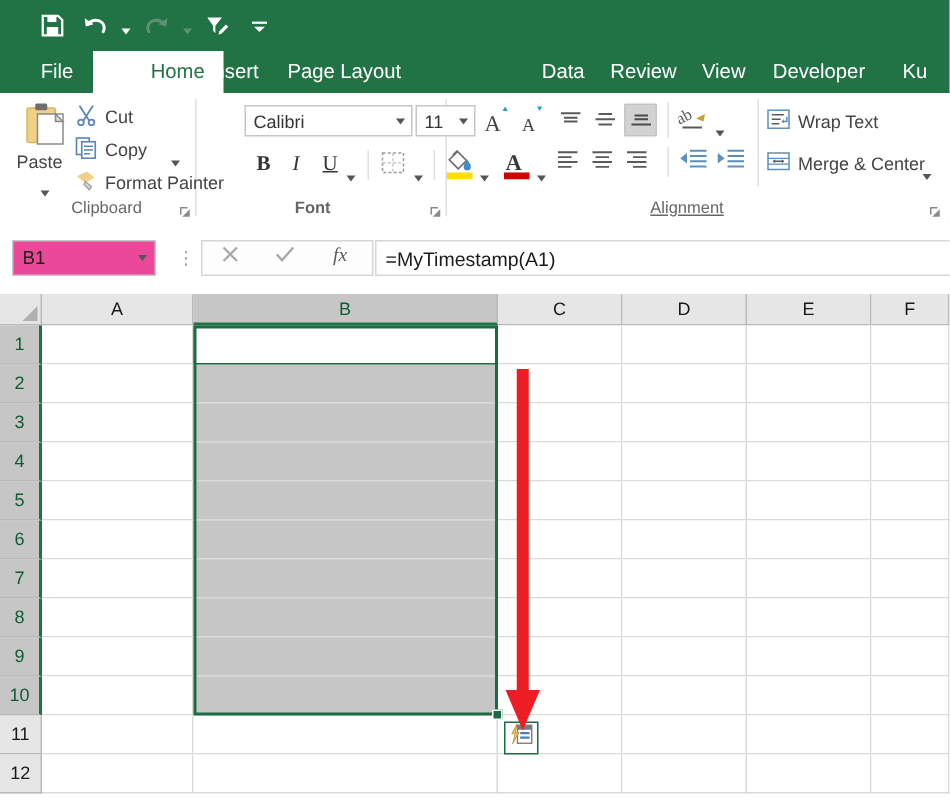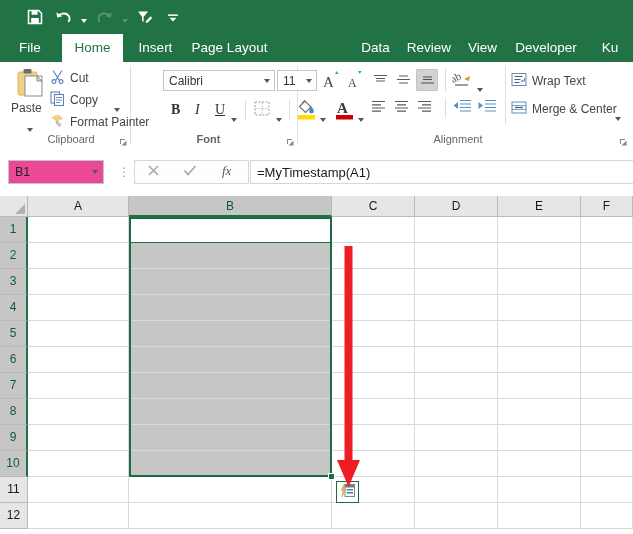--- a/index.html
+++ b/index.html
@@ -219,22 +219,22 @@
       <div class="qat-btn">
         <svg width="14" height="14" viewBox="0 0 14 14">
           <rect x="2" y="4.4" width="10" height="1.5" fill="#ffffff"></rect>
           <path d="M3.4 7.8 L10.6 7.8 L7 11.4 Z" fill="#ffffff"></path>
         </svg>
       </div>
     </div>
   </div>
 
   <div class="tabstrip">
-    <div class="tab" style="left:12px;width:36px;text-align:center;">File</div>
-    <div class="tab active" style="left:62px;width:61px;">Home</div>
+    <div class="tab" style="left:20px;width:36px;text-align:center;">File</div>
+    <div class="tab active" style="left:62px;width:61px;padding-left:26px;">Home</div>
     <div class="tab" style="left:131px;width:49px;">Insert</div>
     <div class="tab" style="left:188px;width:83px;">Page Layout</div>
     <div class="tab" style="left:356px;width:39px;">Data</div>
     <div class="tab" style="left:403px;width:52px;">Review</div>
     <div class="tab" style="left:463px;width:39px;">View</div>
     <div class="tab" style="left:510px;width:72px;">Developer</div>
     <div class="tab" style="left:590px;width:40px;">Ku</div>
   </div>
 
   <div class="ribbon">
@@ -450,21 +450,21 @@
           <rect x="1" y="2" width="14" height="11" fill="none" stroke="#5a8fc0" stroke-width="1"></rect>
           <path d="M1 5.6 h14 M1 9.4 h14" stroke="#5a8fc0" stroke-width="0.9"></path>
           <path d="M4.5 7.5 h7" stroke="#5a5a5a" stroke-width="1"></path>
           <path d="M5.8 6.2 L4.2 7.5 L5.8 8.8 Z M10.2 6.2 L11.8 7.5 L10.2 8.8 Z" fill="#5a5a5a"></path>
         </svg>
       </span>
       <span class="rb-text" style="position:absolute;left:22px;top:5px;">Merge &amp; Center</span>
       <span style="position:absolute;left:105px;top:9px;"><span class="mini-caret"></span></span>
     </div>
 
-    <div class="grp-label" style="left:298px;width:320px;">Alignment</div>
+    <div class="grp-label" style="left:298px;width:320px;text-decoration:underline;">Alignment</div>
     <div class="dialog-launcher" style="left:618px;">
       <svg width="11" height="11" viewBox="0 0 11 11">
         <path d="M2 2 h5 v1 h-4 v4 h-1 z" fill="#888888"></path>
         <path d="M3.5 8.5 L8.5 8.5 L8.5 3.5 Z" fill="#888888"></path>
       </svg>
     </div>
   </div>
 
   <div class="fbar">
     <div class="namebox">

